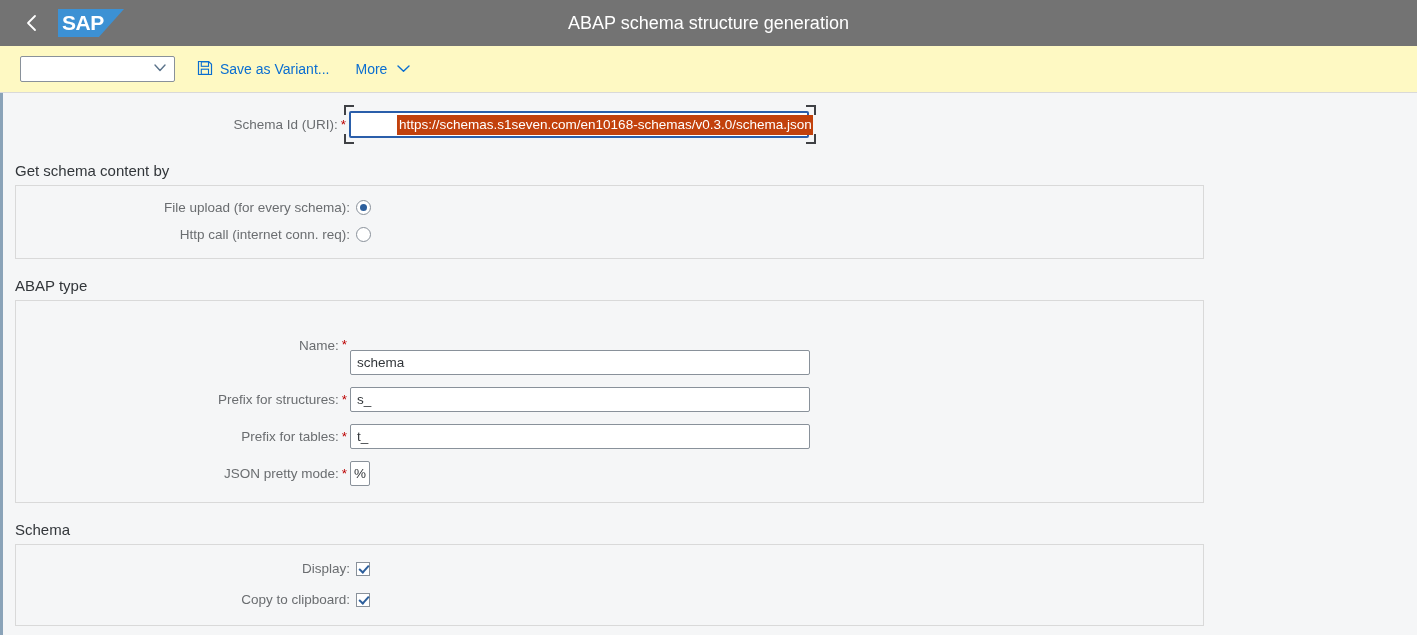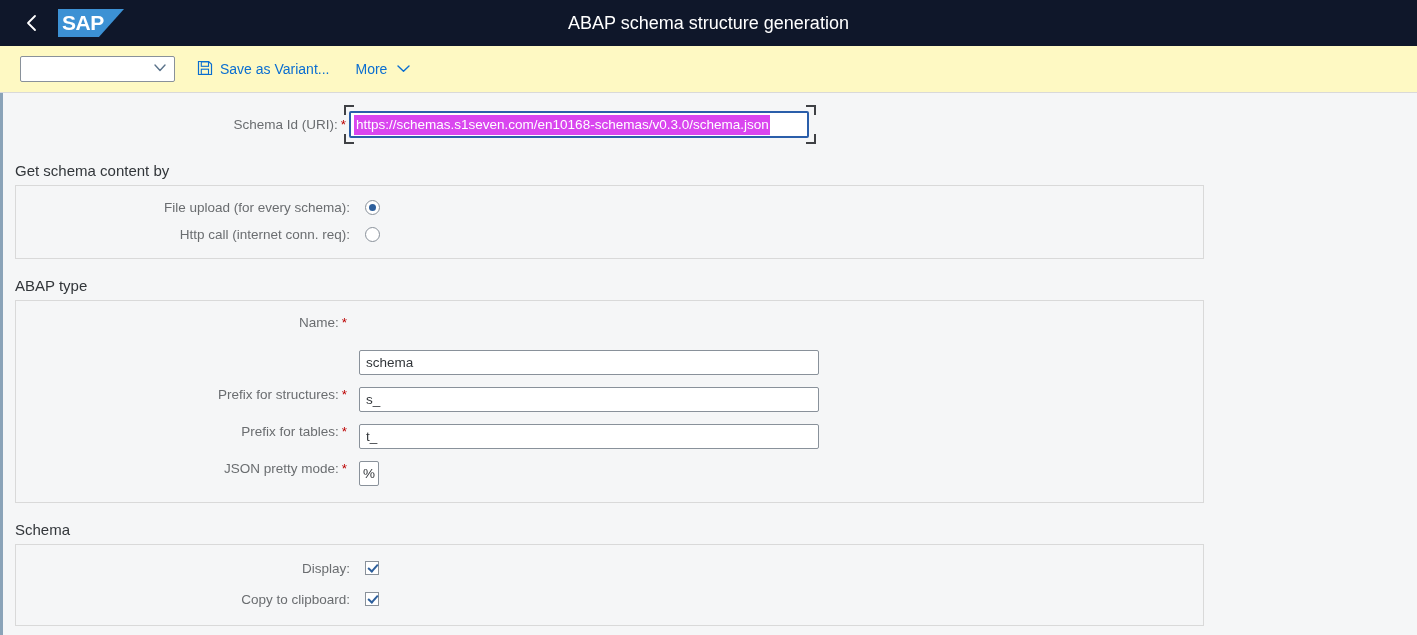--- a/index.html
+++ b/index.html
@@ -13,21 +13,21 @@
     background: #f5f6f7;
     font-family: "Liberation Sans", sans-serif;
     font-size: 13px;
     color: #32363a;
     overflow: hidden;
   }
 
   
   .shellbar {
     height: 46px;
-    background: #0f172a;
+    background: #737373;
     display: flex;
     align-items: center;
     position: relative;
     box-sizing: border-box;
   }
   .back-btn {
     width: 36px;
     height: 36px;
     margin-left: 14px;
     display: flex;
@@ -174,27 +174,28 @@
     border: 2px solid #2a5eaa;
     border-radius: 2px;
     background: #ffffff;
     display: flex;
     align-items: center;
     padding: 0 3px;
     box-sizing: border-box;
     position: relative;
   }
   .schema-field .sel-text {
-    background: #d946ef;
+    background: #c2410c;
     color: #ffffff;
     font-size: 13.5px;
     font-family: "Liberation Sans", sans-serif;
     padding: 1px 1px 2px 2px;
     white-space: nowrap;
     line-height: 17px;
+    margin-left: 43px;
   }
   
   .focus-frame {
     position: absolute;
     left: -5px; top: -6px;
     width: 472px; height: 39px;
     pointer-events: none;
   }
   .focus-frame i {
     position: absolute;
@@ -218,23 +219,22 @@
   .panel {
     margin-left: 12px;
     width: 1189px;
     border: 1px solid #d9d9d9;
     background: #f5f6f7;
     box-sizing: border-box;
     padding: 14px 0 16px 0;
   }
   .form-row {
     display: flex;
-    align-items: flex-start;
+    align-items: center;
     margin-bottom: 12px;
-    gap: 9px;
   }
   .form-row:last-child { margin-bottom: 0; }
   .form-row .label-cell { width: 334px; }
 
   
   .radio {
     width: 15px;
     height: 15px;
     border-radius: 50%;
     border: 1px solid #89919a;

